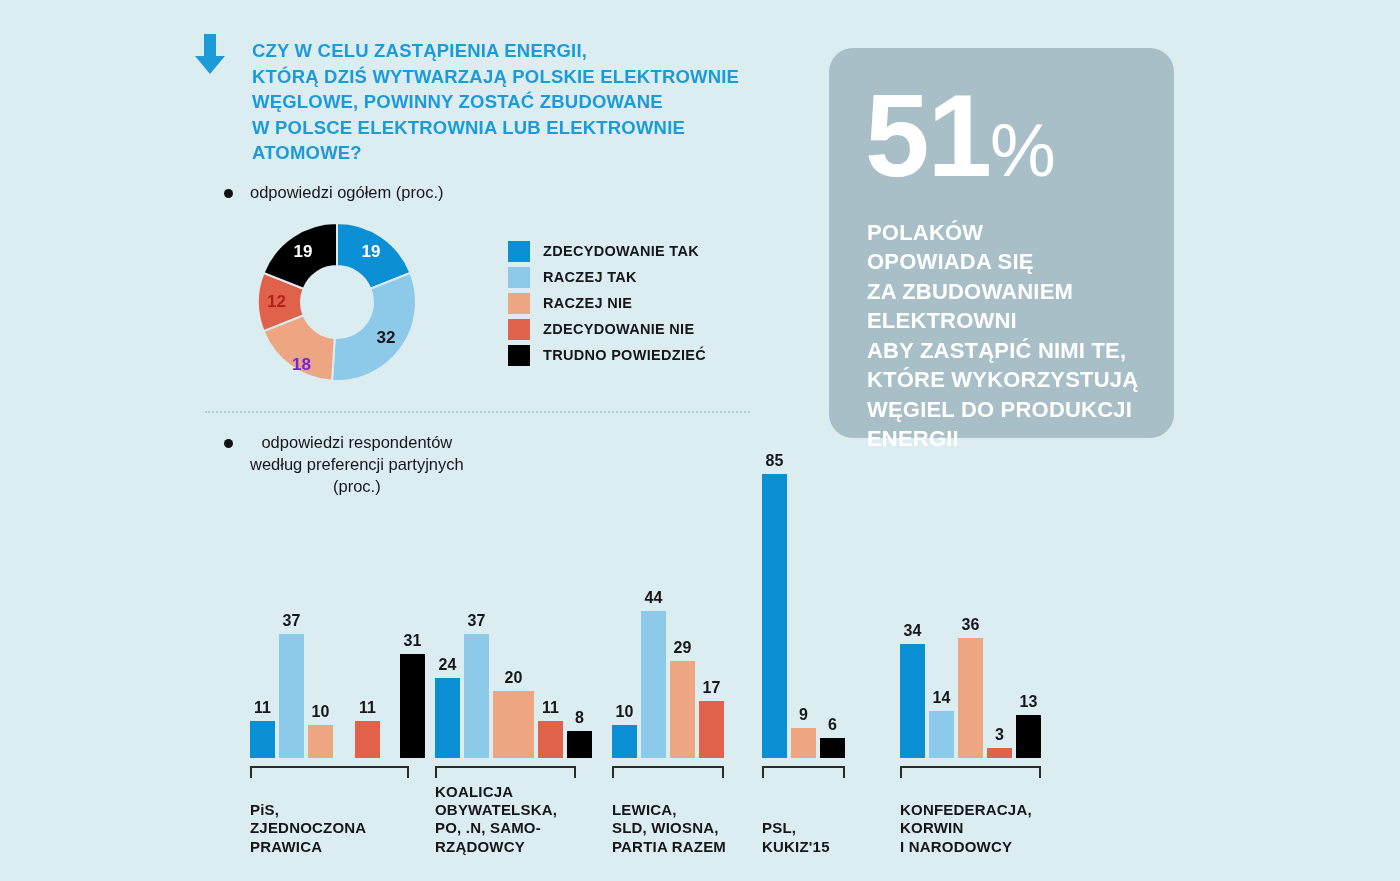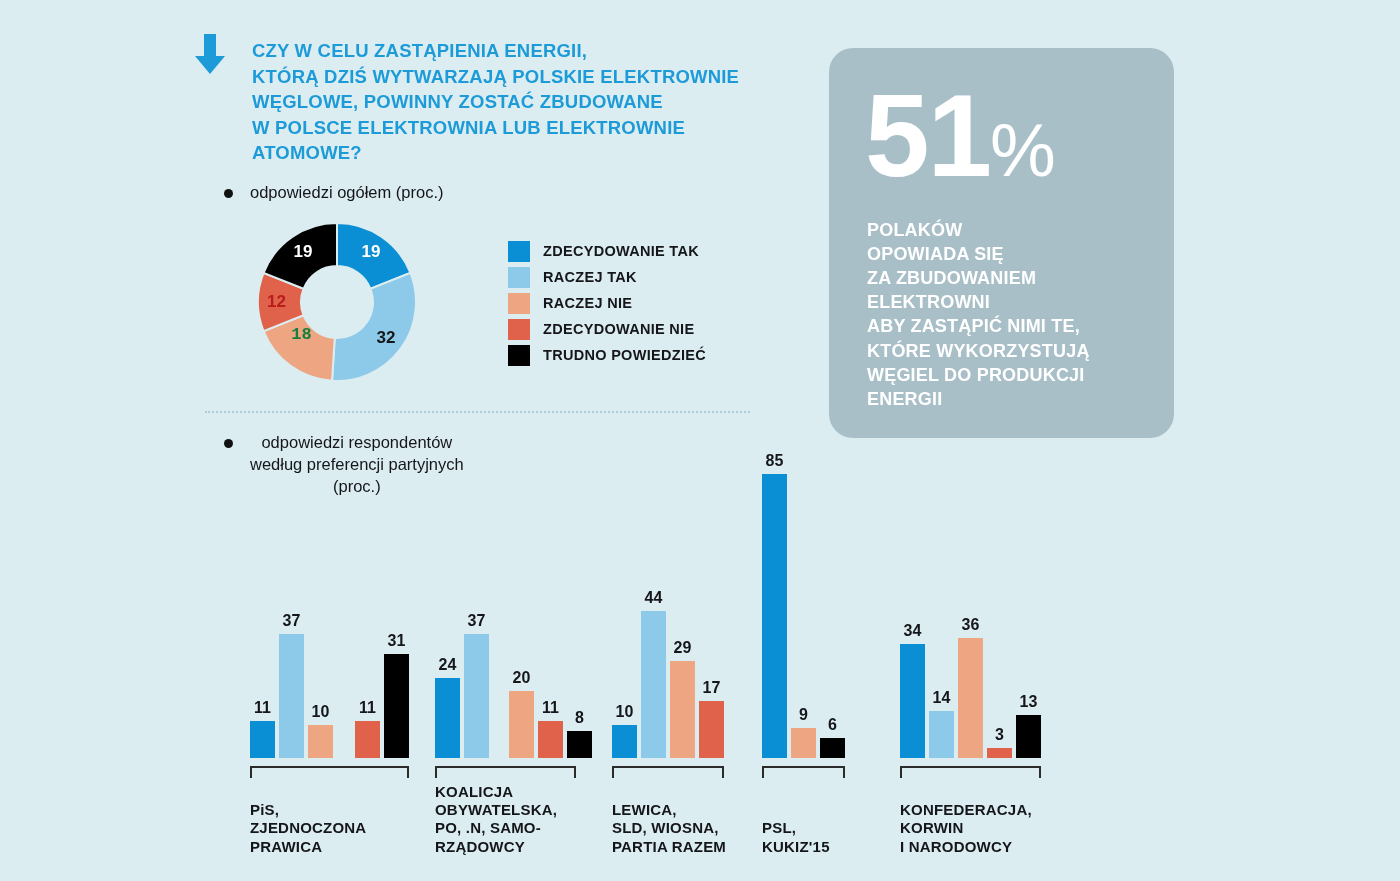--- a/index.html
+++ b/index.html
@@ -66,21 +66,21 @@
     background: #a8bfc8; border-radius: 24px;
   }
   .panel-number {
     position: absolute; left: 36px; top: 36px;
     color: #ffffff; font-size: 116px; font-weight: bold; line-height: .9;
     letter-spacing: -2px;
   }
   .panel-number .pct { font-size: 74px; font-weight: normal; }
   .panel-text {
     position: absolute; left: 38px; top: 170px; width: 300px;
-    color: #ffffff; font-size: 18px; font-weight: bold; line-height: 1.34;
+    color: #ffffff; font-size: 22px; font-weight: bold; line-height: 1.34;
     letter-spacing: .2px;
   }
   .panel-text div { white-space: nowrap; }
 
   
   .barchart { position: absolute; left: 250px; top: 466px; height: 390px; }
   .group { position: absolute; bottom: 0; }
   .bars {
     position: absolute; bottom: 98px; left: 0;
     display: flex; align-items: flex-end;
@@ -131,21 +131,21 @@
     <svg viewBox="0 0 168 160" width="168" height="160" id="donut-svg">
         <path d="M84,1A79,79 0 0 1 157.45234238517185,50.91816033791045L117.47195349197705,66.7475161033516A36,36 0 0 0 84,44Z" fill="#0b8fd4" stroke="#dcedf2" stroke-width="2"></path>
         <path d="M157.45234238517185,50.91816033791045A79,79 0 0 1 79.03954895718424,158.84411154583347L81.73954129694472,115.92896222341778A36,36 0 0 0 117.47195349197705,66.7475161033516Z" fill="#8dc9e8" stroke="#dcedf2" stroke-width="2"></path>
         <path d="M79.03954895718424,158.84411154583347A79,79 0 0 1 10.54765761482814,109.08183966208955L50.528046508022946,93.2524838966484A36,36 0 0 0 81.73954129694472,115.92896222341778Z" fill="#eda582" stroke="#dcedf2" stroke-width="2"></path>
         <path d="M10.54765761482814,109.08183966208955A79,79 0 0 1 10.547657614828125,50.91816033791048L50.528046508022946,66.74751610335161A36,36 0 0 0 50.528046508022946,93.2524838966484Z" fill="#e1624a" stroke="#dcedf2" stroke-width="2"></path>
         <path d="M10.547657614828125,50.91816033791048A79,79 0 0 1 83.99999999999999,1L84,44A36,36 0 0 0 50.528046508022946,66.74751610335161Z" fill="#000000" stroke="#dcedf2" stroke-width="2"></path>
       </svg>
     <div id="donut-labels">
         <div class="donut-label" style="left: 118.006px; top: 29.9616px; color: rgb(255, 255, 255);">19</div>
         <div class="donut-label" style="left: 132.946px; top: 115.561px; color: rgb(21, 22, 26);">32</div>
-        <div class="donut-label" style="left: 48.439px; top: 112px; color: #15803d; font-family: Liberation Mono, monospace;">18</div>
+        <div class="donut-label" style="left: 48.439px; top: 143px; color: #6d28d9;">18</div>
         <div class="donut-label" style="left: 23.5px; top: 80px; color: #b91c1c;">12</div>
         <div class="donut-label" style="left: 49.994px; top: 29.9616px; color: rgb(255, 255, 255);">19</div>
       </div>
   </div>
 
   <div class="legend" id="legend">
       <div class="legend-item">
         <span class="legend-swatch" style="background: rgb(11, 143, 212);"></span>
         <span class="legend-label">ZDECYDOWANIE TAK</span>
       </div>
@@ -206,21 +206,21 @@
             <div class="bar" style="height: 123.58px; background: rgb(141, 201, 232);"></div>
           </div>
           <div class="bar-col" style="width: 25px; margin-left: 4px;">
             <div class="bar-value" style="bottom: 37.4px;">10</div>
             <div class="bar" style="height: 33.4px; background: rgb(237, 165, 130);"></div>
           </div>
           <div class="bar-col" style="width: 25px; margin-left: 22px;">
             <div class="bar-value" style="bottom: 40.74px;">11</div>
             <div class="bar" style="height: 36.74px; background: rgb(225, 98, 74);"></div>
           </div>
-          <div class="bar-col" style="width: 25px; margin-left: 4px; justify-content: center;">
+          <div class="bar-col" style="width: 25px; margin-left: 20px; justify-content: center;">
             <div class="bar-value" style="bottom: 107.54px;">31</div>
             <div class="bar" style="height: 103.54px; background: rgb(0, 0, 0);"></div>
           </div>
         </div>
         <div class="bracket" style="width: 159px;"></div>
         <div class="group-label">
           <div>PiS,</div>
           <div>ZJEDNOCZONA</div>
           <div>PRAWICA</div>
         </div>
@@ -228,21 +228,21 @@
       <div class="group" style="left: 185px;">
         <div class="bars">
           <div class="bar-col" style="width: 25px; margin-left: 0px;">
             <div class="bar-value" style="bottom: 84.16px;">24</div>
             <div class="bar" style="height: 80.16px; background: rgb(11, 143, 212);"></div>
           </div>
           <div class="bar-col" style="width: 25px; margin-left: 4px;">
             <div class="bar-value" style="bottom: 127.58px;">37</div>
             <div class="bar" style="height: 123.58px; background: rgb(141, 201, 232);"></div>
           </div>
-          <div class="bar-col" style="width: 25px; margin-left: 20px;">
+          <div class="bar-col" style="width: 41px; margin-left: 4px;">
             <div class="bar-value" style="bottom: 70.8px;">20</div>
             <div class="bar" style="height: 66.8px; background: rgb(237, 165, 130);"></div>
           </div>
           <div class="bar-col" style="width: 25px; margin-left: 4px;">
             <div class="bar-value" style="bottom: 40.74px;">11</div>
             <div class="bar" style="height: 36.74px; background: rgb(225, 98, 74);"></div>
           </div>
           <div class="bar-col" style="width: 25px; margin-left: 4px;">
             <div class="bar-value" style="bottom: 30.72px;">8</div>
             <div class="bar" style="height: 26.72px; background: rgb(0, 0, 0);"></div>

